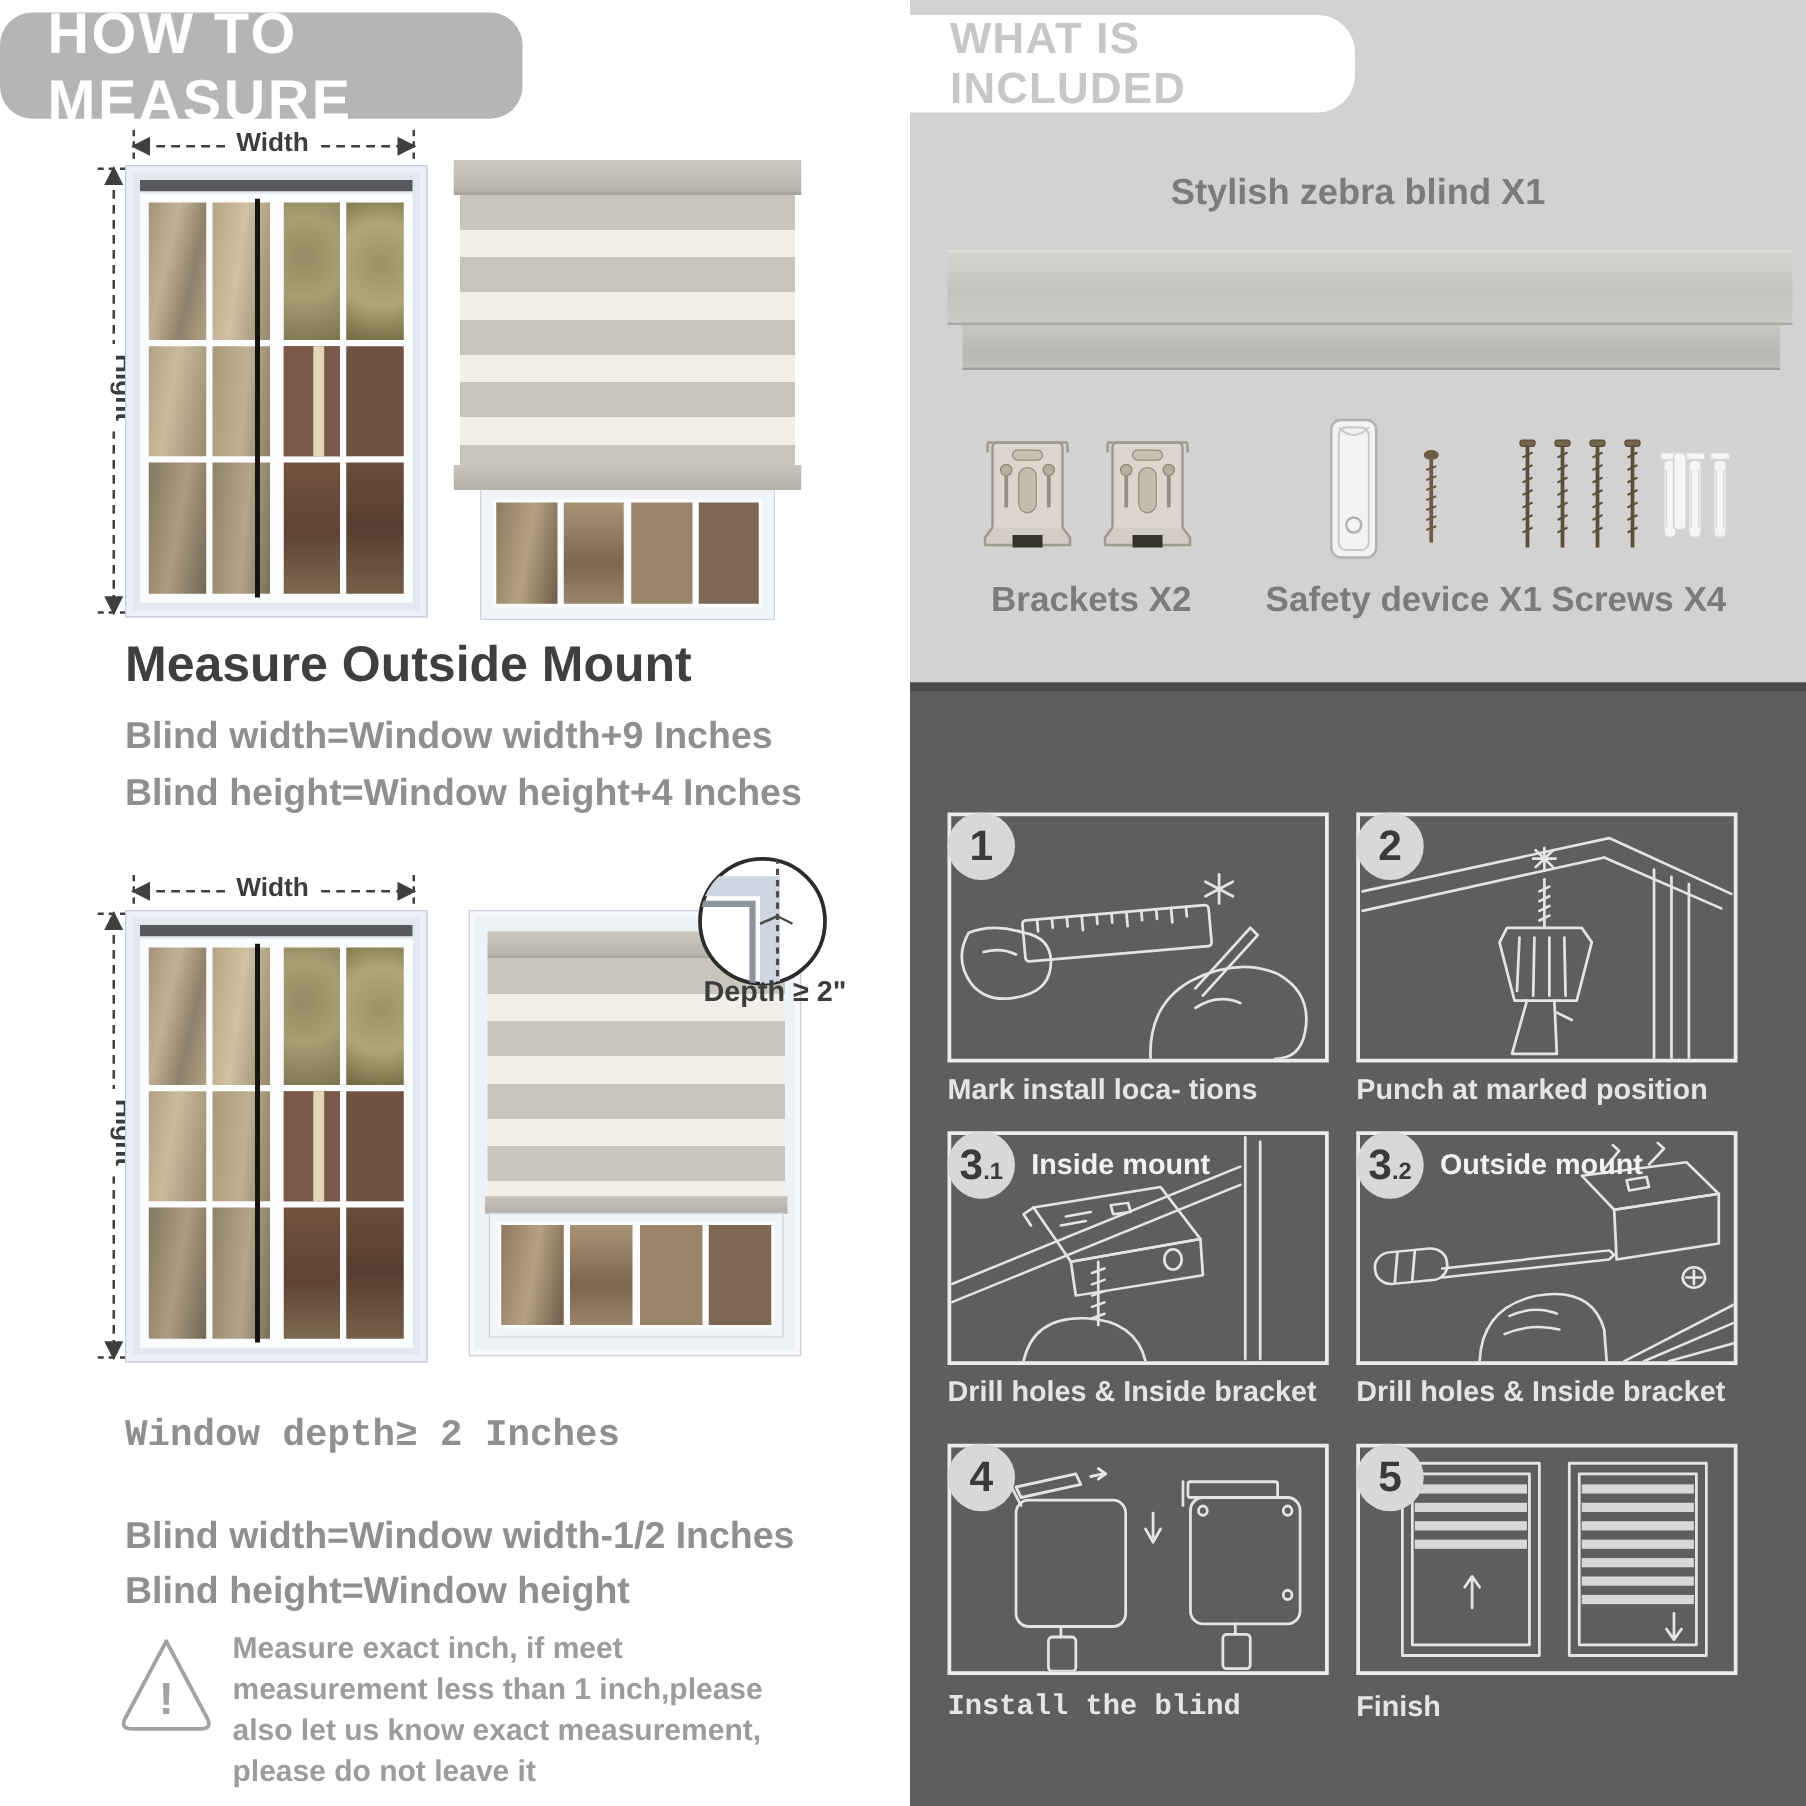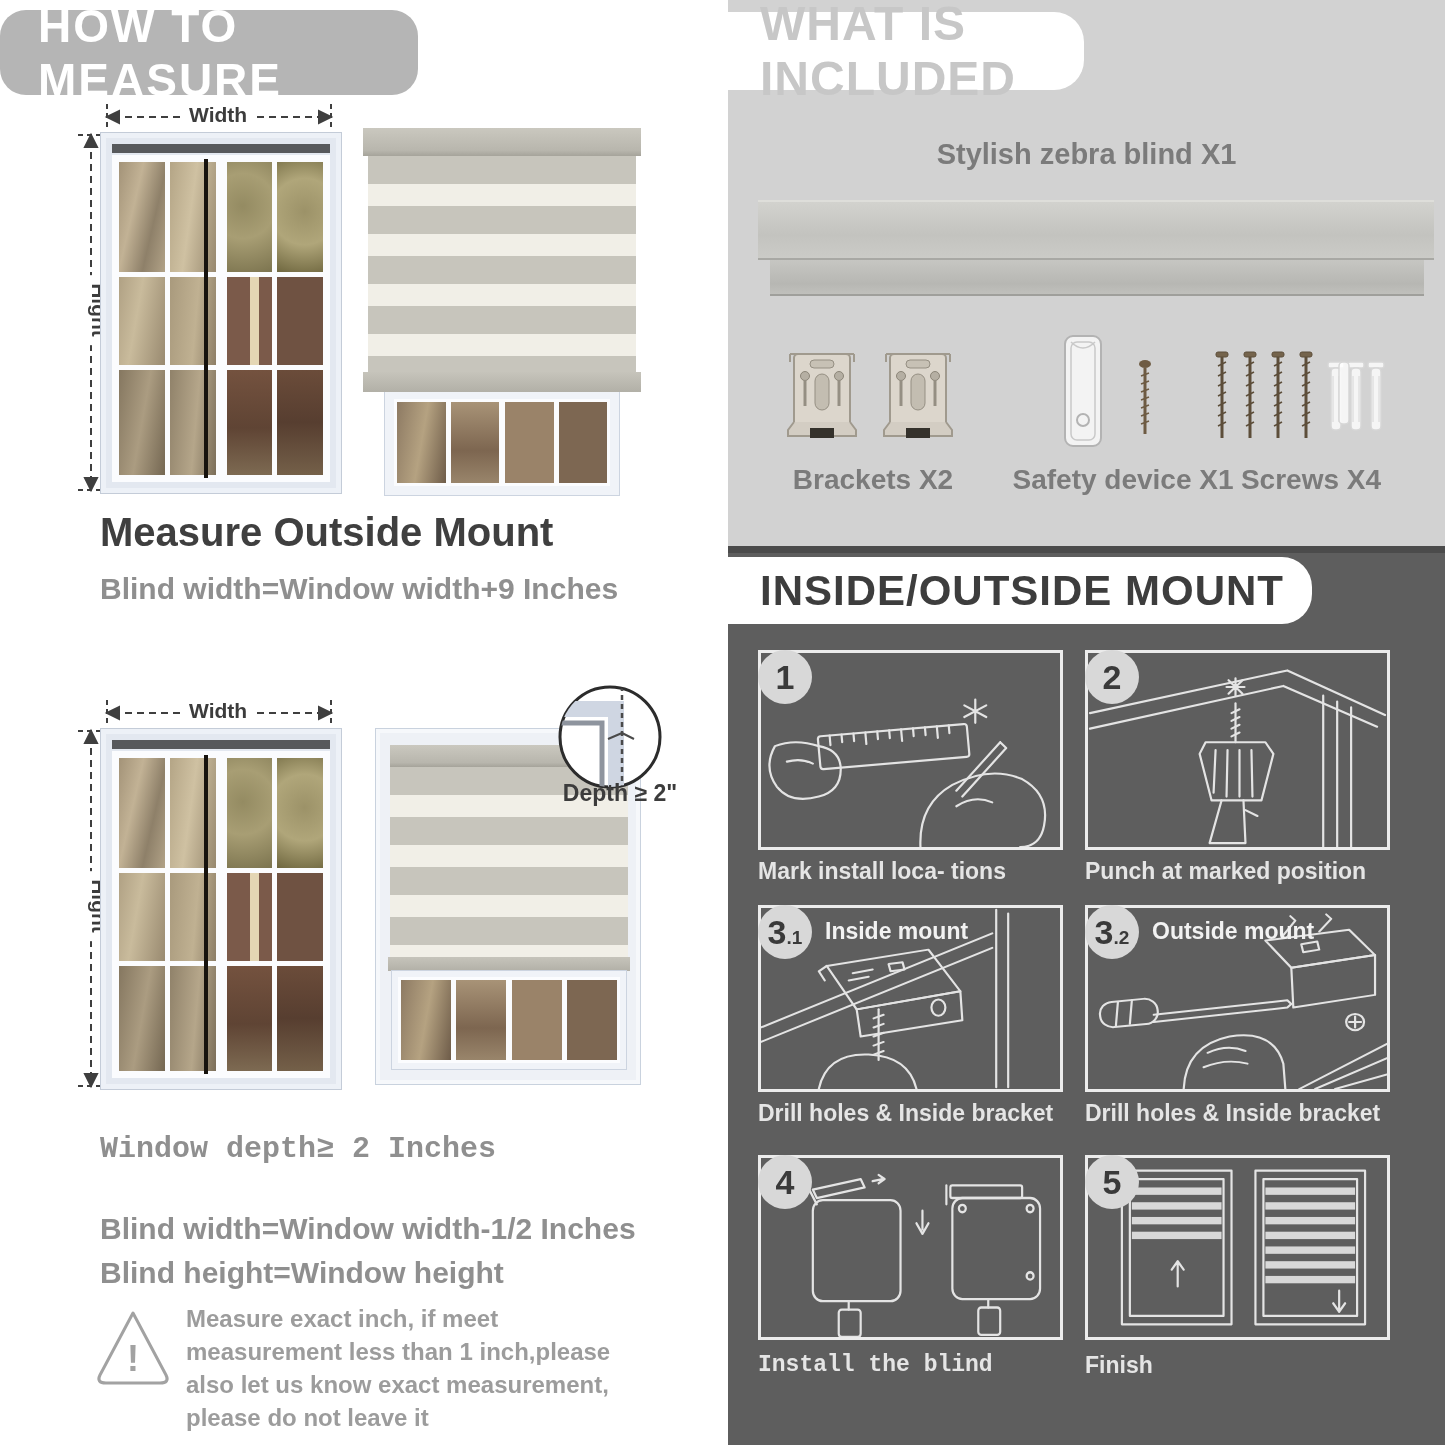--- a/index.html
+++ b/index.html
@@ -58,21 +58,21 @@
 
   .depth-label{color:#3c3c3c;font-size:23px;text-align:center;}
 
   
   .warn-text{color:#9c9c9c;font-size:24px;font-weight:600;line-height:1.38;}
 
   
   .right-top{left:728px;top:0;width:717px;height:546px;background:#d2d2d2;}
   .banner-white-light{left:0;top:12px;width:356px;height:78px;background:#ffffff;
       border-radius:0 30px 30px 0;display:flex;align-items:center;padding-left:32px;
-      box-sizing:border-box;color:#c7c7c7;font-size:48px;letter-spacing:1px;}
+      box-sizing:border-box;color:#c7c7c7;font-size:35px;letter-spacing:1px;}
   .product-title{left:0;top:138px;width:717px;text-align:center;color:#7b7b7b;font-size:29px;}
   .rail-main{left:30px;top:200px;width:676px;height:58px;
              background:linear-gradient(180deg,#d3d3cf 0%,#c3c3bf 60%,#cbcbc7 100%);
              border-bottom:2px solid #a8a8a4;box-shadow:inset 0 2px 0 #dededa;}
   .rail-sub{left:42px;top:260px;width:654px;height:34px;
             background:linear-gradient(180deg,#c6c6c2 0%,#b7b7b3 70%,#c0c0bc 100%);
             border-bottom:2px solid #9f9f9b;}
   .item-label{color:#7b7b7b;font-size:28px;text-align:center;}
 
   
@@ -158,20 +158,21 @@
           <div class="mp4"></div>
         </div>
     </div>
     <div class="abs cassette" style="left:0;top:6px;width:278px;height:28px;"></div>
     <div class="abs zbody" style="left:5px;top:34px;width:268px;height:216px;"></div>
     <div class="abs zrail" style="left:0;top:250px;width:278px;height:20px;"></div>
   </div>
 
   <div class="abs h1" style="left:100px;top:510px;">Measure Outside Mount</div>
   <div class="abs body-line" style="left:100px;top:572px;">Blind width=Window width+9 Inches</div>
+  <div class="abs body-line" style="left:100px;top:618px;">Blind height=Window height+4 Inches</div>
 
   <div class="abs" style="left:103px;top:700px;width:232px;height:26px;">
     <svg class="arrow-svg" width="232" height="26">
       <line x1="4" y1="0" x2="4" y2="26" stroke-dasharray="5 4"></line>
       <line x1="228" y1="0" x2="228" y2="26" stroke-dasharray="5 4"></line>
       <line x1="10" y1="13" x2="222" y2="13" stroke-dasharray="7 5"></line>
       <path d="M4,13 L16,7 L16,19 Z" fill="#3f3f3f"></path>
       <path d="M228,13 L216,7 L216,19 Z" fill="#3f3f3f"></path>
     </svg>
     <div class="abs alabel" style="left:78px;top:-1px;">Width</div>
@@ -364,23 +365,20 @@
       </svg>
     </div>
 
     <div class="abs item-label" style="left:30px;top:464px;width:230px;">Brackets X2</div>
     <div class="abs item-label" style="left:250px;top:464px;width:290px;">Safety device X1</div>
     <div class="abs item-label" style="left:488px;top:464px;width:190px;">Screws X4</div>
   </div>
 
   <div class="abs right-bottom">
     <div class="abs rb-topline"></div>
-    <div class="abs banner-white-dark">
-      <span>INSIDE/OUTSIDE MOUNT</span>
-    </div>
 
     <div class="panel" style="left:30px;top:104px;height:200px;">
       <svg class="lineart" viewBox="0 0 300 200" preserveAspectRatio="none">
         <path d="M14,96 Q2,118 16,138 Q30,156 58,148 Q80,142 80,120 Q80,100 58,96 Q34,88 14,96 Z"></path>
         <path d="M26,112 Q40,108 52,114"></path>
         <g transform="rotate(-5 150 95)">
           <rect x="58" y="78" width="150" height="34" rx="3"></rect>
           <path d="M70,78 V88 M82,78 V86 M94,78 V86 M106,78 V90 M118,78 V86 M130,78 V86 M142,78 V90 M154,78 V86 M166,78 V86 M178,78 V90 M190,78 V86"></path>
         </g>
         <path d="M215,48 V72 M204,54 L226,66 M226,54 L204,66"></path>

